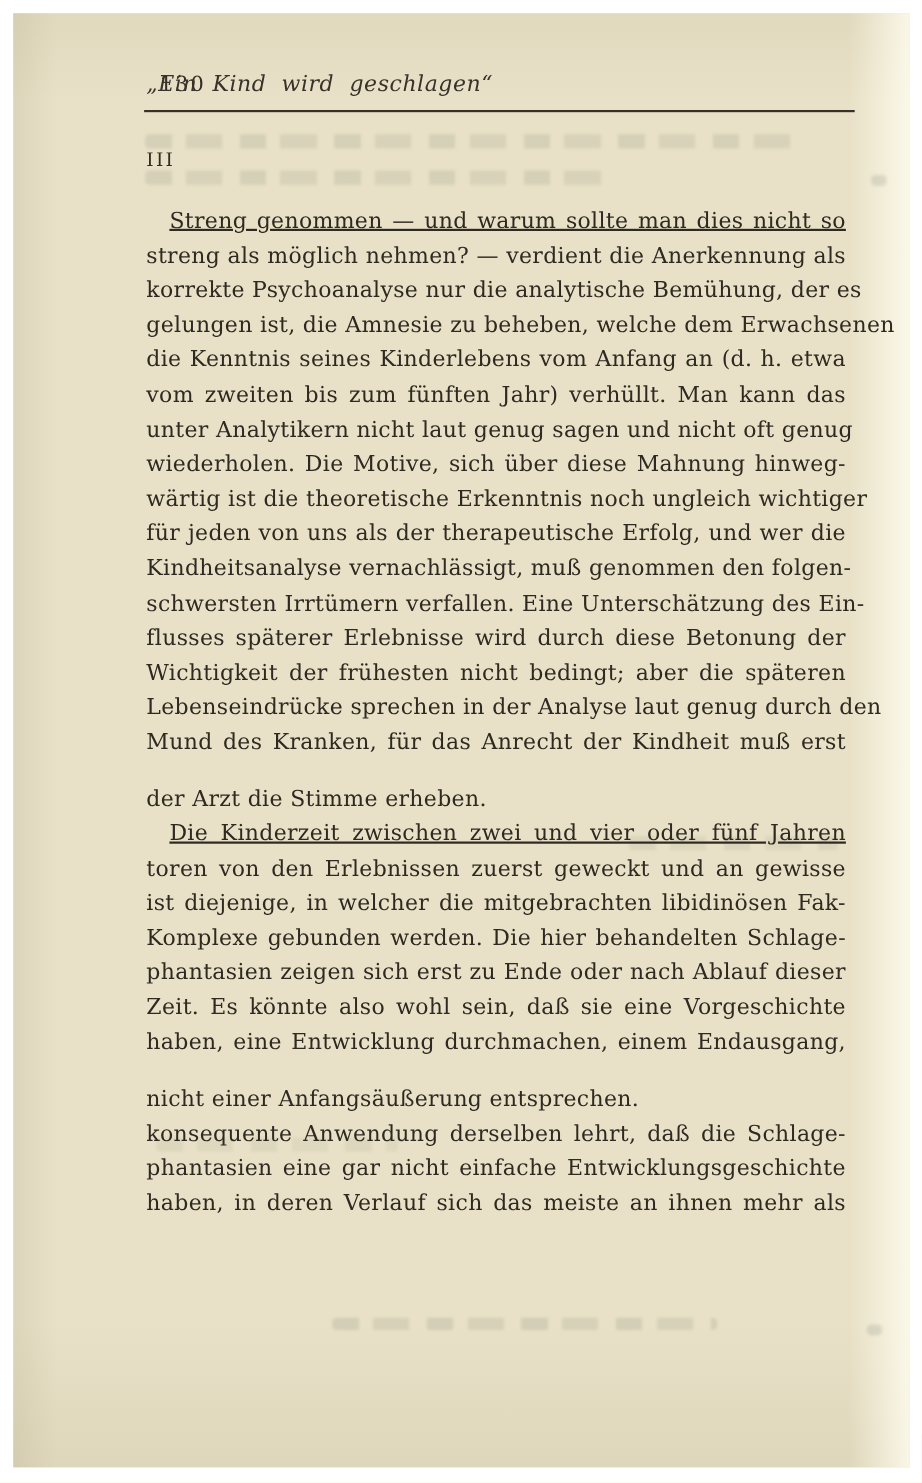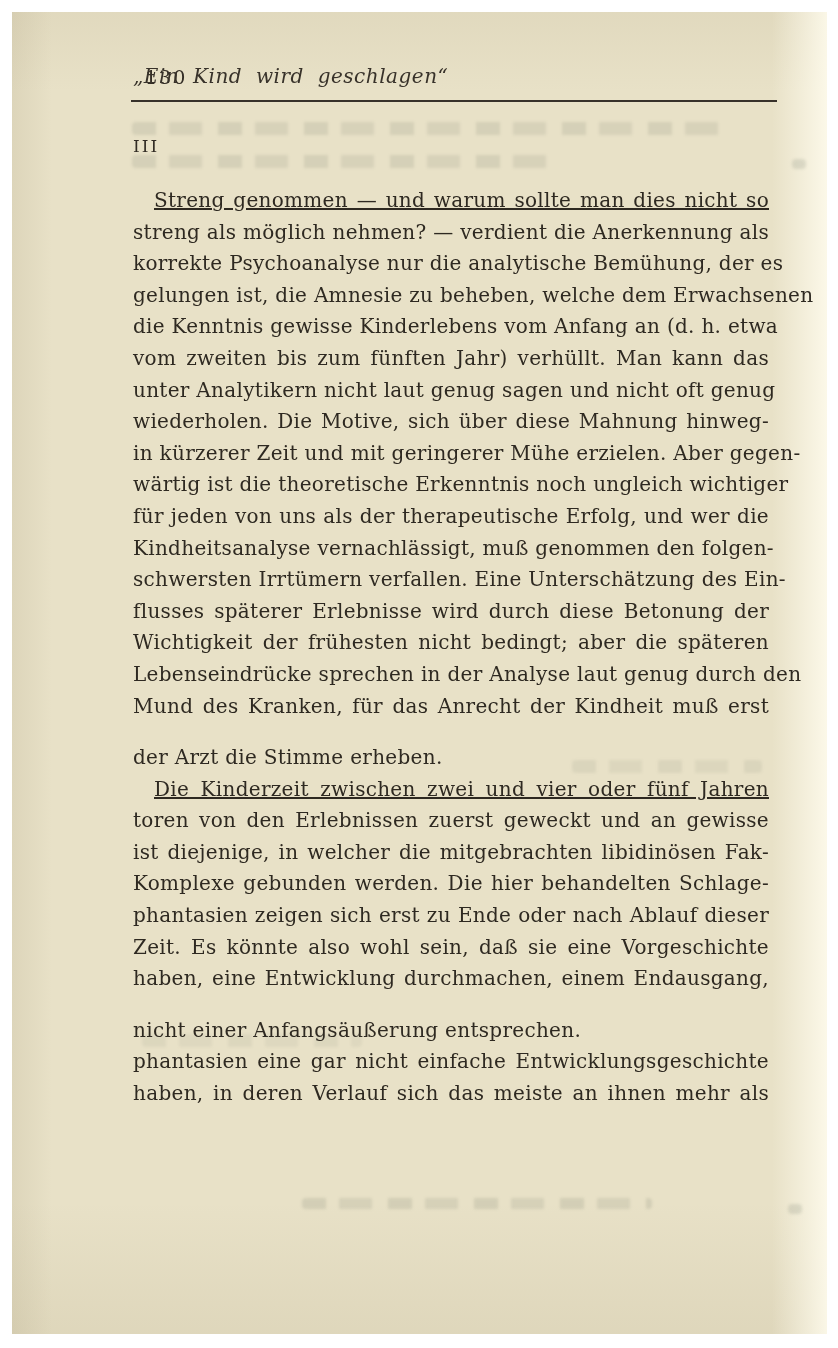--- a/index.html
+++ b/index.html
@@ -96,42 +96,42 @@
     <div class="head-rule"></div>
 
     <div class="section-heading">III</div>
 
     <div class="body-text">
 
       <div class="line indent">Streng genommen — und warum sollte man dies nicht so</div>
       <div class="line">streng als möglich nehmen? — verdient die Anerkennung als</div>
       <div class="line">korrekte Psychoanalyse nur die analytische Bemühung, der es</div>
       <div class="line">gelungen ist, die Amnesie zu beheben, welche dem Erwachsenen</div>
-      <div class="line">die Kenntnis gewisse Kinderlebens vom Anfang an (d. h. etwa</div>
+      <div class="line">die Kenntnis seines Kinderlebens vom Anfang an (d. h. etwa</div>
       <div class="line">vom zweiten bis zum fünften Jahr) verhüllt. Man kann das</div>
       <div class="line">unter Analytikern nicht laut genug sagen und nicht oft genug</div>
       <div class="line">wiederholen. Die Motive, sich über diese Mahnung hinweg-</div>
-      <div class="line">in kürzerer Zeit und mit geringerer Mühe erzielen. Aber gegen-</div>
       <div class="line">wärtig ist die theoretische Erkenntnis noch ungleich wichtiger</div>
       <div class="line">für jeden von uns als der therapeutische Erfolg, und wer die</div>
       <div class="line">Kindheitsanalyse vernachlässigt, muß genommen den folgen-</div>
       <div class="line">schwersten Irrtümern verfallen. Eine Unterschätzung des Ein-</div>
       <div class="line">flusses späterer Erlebnisse wird durch diese Betonung der</div>
       <div class="line">Wichtigkeit der frühesten nicht bedingt; aber die späteren</div>
       <div class="line">Lebenseindrücke sprechen in der Analyse laut genug durch den</div>
       <div class="line">Mund des Kranken, für das Anrecht der Kindheit muß erst</div>
       <div class="line lastline">der Arzt die Stimme erheben.</div>
 
       <div class="line indent">Die Kinderzeit zwischen zwei und vier oder fünf Jahren</div>
       <div class="line">toren von den Erlebnissen zuerst geweckt und an gewisse</div>
       <div class="line">ist diejenige, in welcher die mitgebrachten libidinösen Fak-</div>
       <div class="line">Komplexe gebunden werden. Die hier behandelten Schlage-</div>
       <div class="line">phantasien zeigen sich erst zu Ende oder nach Ablauf dieser</div>
       <div class="line">Zeit. Es könnte also wohl sein, daß sie eine Vorgeschichte</div>
       <div class="line">haben, eine Entwicklung durchmachen, einem Endausgang,</div>
       <div class="line lastline">nicht einer Anfangsäußerung entsprechen.</div>
 
+      <div class="line">konsequente Anwendung derselben lehrt, daß die Schlage-</div>
       <div class="line">phantasien eine gar nicht einfache Entwicklungsgeschichte</div>
       <div class="line">haben, in deren Verlauf sich das meiste an ihnen mehr als</div>
     </div>
 
   </div>
 </div>
 
 </body></html>

